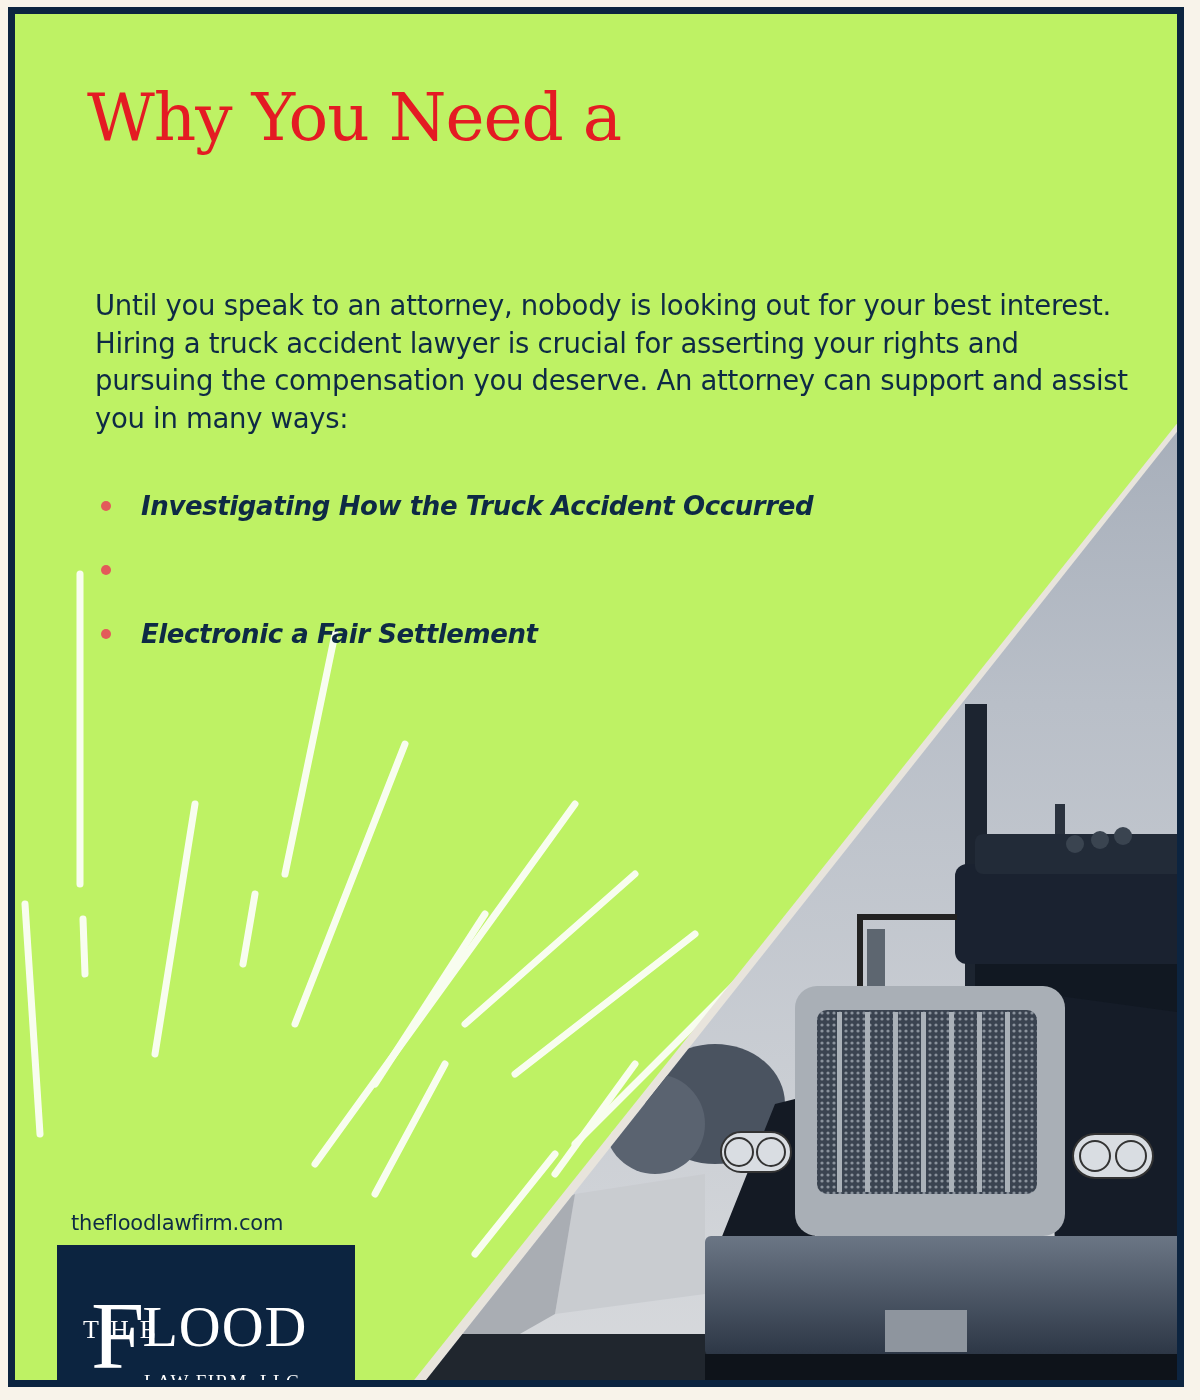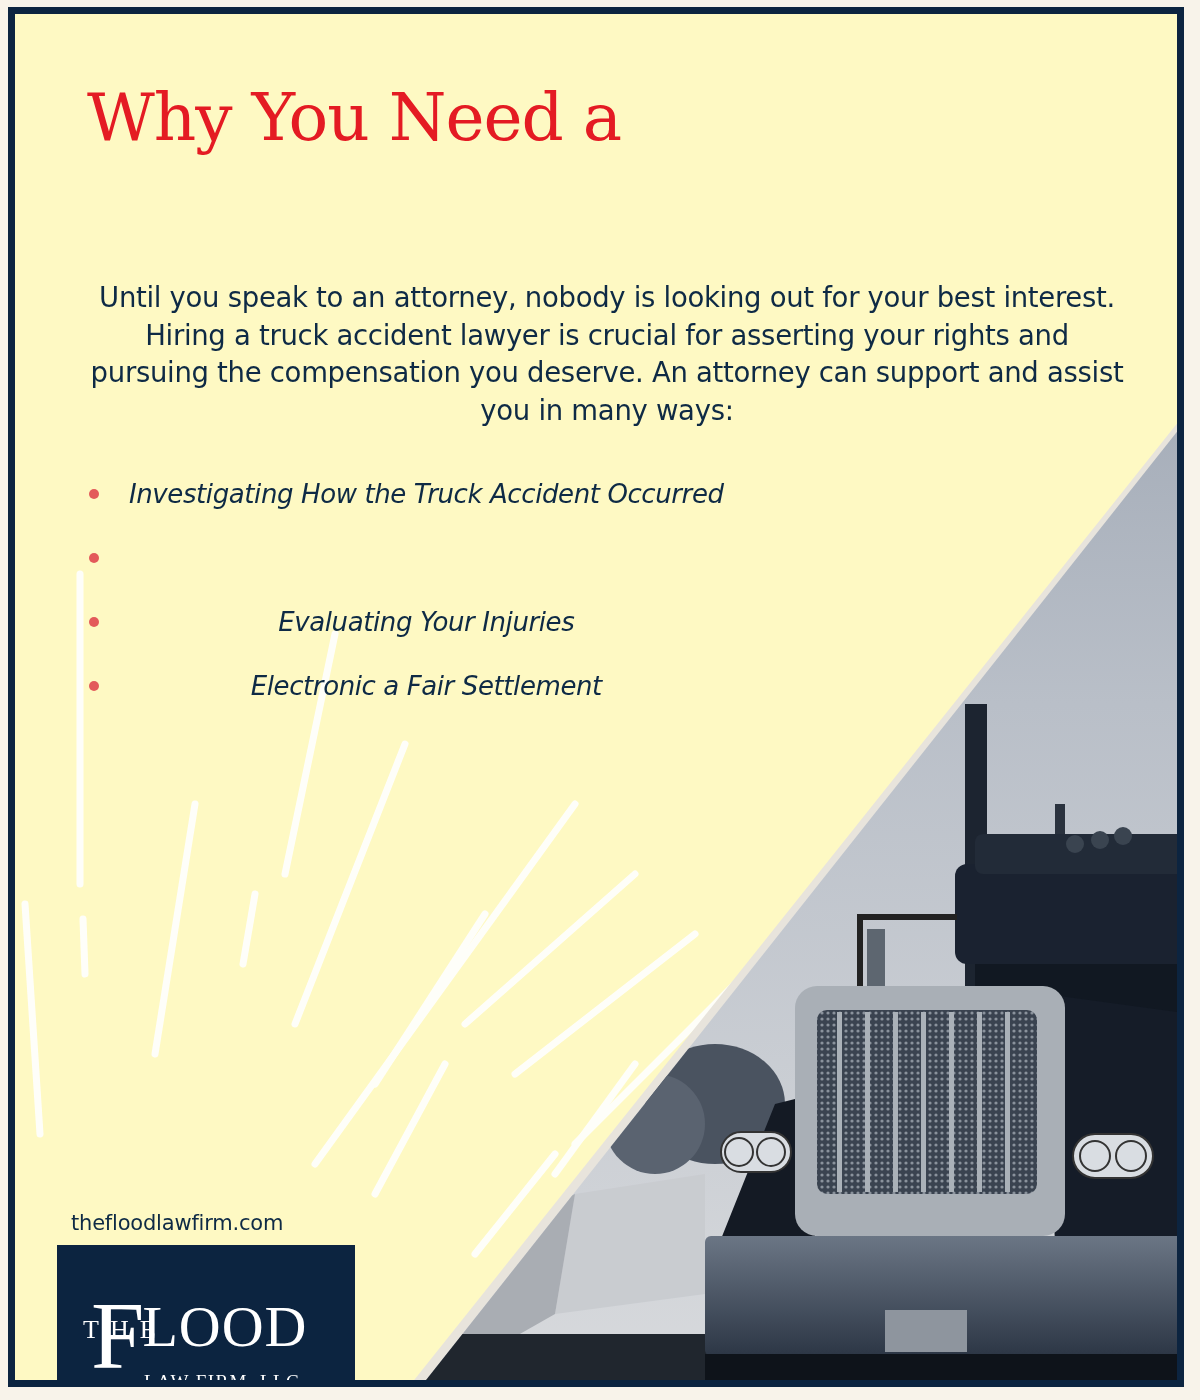--- a/index.html
+++ b/index.html
@@ -1,22 +1,22 @@
 <!DOCTYPE html>
 <html><head>
 <meta charset="utf-8">
 <style>
   html, body { margin: 0; padding: 0; }
   body { width: 1200px; height: 1400px; background: #f8f3ea; position: relative; overflow: hidden; font-family: "Liberation Sans", sans-serif; }
-  .frame { position: absolute; left: 8px; top: 7px; width: 1176px; height: 1380px; border: 7px solid #0c2440; background: #fef9c3; overflow: hidden; box-sizing: border-box; text-align: center; }
+  .frame { position: absolute; left: 8px; top: 7px; width: 1176px; height: 1380px; border: 7px solid #0c2440; background: #bef264; overflow: hidden; box-sizing: border-box; }
   .art { position: absolute; left: 0; top: 0; width: 1176px; height: 1380px; }
   .title { position: absolute; left: 72px; top: 62px; margin: 0; font-family: "DejaVu Serif", "Liberation Serif", serif; font-weight: normal; color: #e41b23; font-size: 66px; line-height: 84px; letter-spacing: -1px; }
   .title span { display: block; }
-  .intro { position: absolute; left: 72px; top: 265px; width: 1040px; margin: 0; font-family: "DejaVu Sans", sans-serif; color: #0e2a45; font-size: 27.5px; line-height: 37.5px; letter-spacing: -0.3px; }
-  .list { position: absolute; left: 72px; top: 460px; margin: 0; padding: 0; list-style: none; }
+  .intro { position: absolute; left: 72px; top: 265px; width: 1040px; margin: 8px; font-family: "DejaVu Sans", sans-serif; color: #0e2a45; font-size: 27.5px; line-height: 37.5px; letter-spacing: -0.3px; }
+  .list { position: absolute; left: 72px; top: 460px; margin: 12px; padding: 0; list-style: none; font-weight: bold; }
   .list li { position: relative; height: 64px; font-family: "DejaVu Sans", sans-serif; font-style: oblique; color: #0e2a45; font-size: 26px; line-height: 40px; padding-left: 42px; white-space: nowrap; letter-spacing: -0.4px; }
   .list li .dot { position: absolute; left: 2px; top: 15px; width: 10px; height: 10px; border-radius: 50%; background: #e35a5a; }
   .url { position: absolute; left: 56px; top: 1197px; font-family: "DejaVu Sans", sans-serif; font-weight: normal; color: #0e2a45; font-size: 21px; letter-spacing: -0.2px; }
   .logo { position: absolute; left: 42px; top: 1231px; width: 298px; height: 156px; background: #0c2440; color: #fff; font-family: "Liberation Serif", "DejaVu Serif", serif; }
   .logo .the { position: absolute; left: 26px; top: 22px; font-size: 26px; letter-spacing: 11px; margin-top: 48px; }
   .logo .flood { position: absolute; left: 34px; top: 34px; font-size: 96px; line-height: 96px; letter-spacing: -2px; }
   .logo .flood .rest { font-size: 58px; letter-spacing: 1px; vertical-align: 22px; }
   .logo .sub { position: absolute; left: 87px; top: 126px; font-size: 19px; letter-spacing: 1.4px; }
 </style>
 </head>
@@ -121,21 +121,20 @@
 
   <h1 class="title">
     <span>Why You Need a</span>
   </h1>
 
   <p class="intro">Until you speak to an attorney, nobody is looking out for your best interest. Hiring a truck accident lawyer is crucial for asserting your rights and pursuing the compensation you deserve. An attorney can support and assist you in many ways:</p>
 
   <ul class="list">
     <li><span class="dot"></span><span>Investigating How the Truck Accident Occurred</span></li>
     <li><span class="dot"></span></li>
-    <li><span class="dot"></span><span>Evaluating Your Injuries</span></li>
     <li><span class="dot"></span><span>Electronic a Fair Settlement</span></li>
   </ul>
 
   <div class="url">thefloodlawfirm.com</div>
 
   <div class="logo">
     <span class="the">THE</span>
     <span class="flood"><span>F</span><span class="rest">LOOD</span></span>
     <span class="sub">LAW FIRM, LLC</span>
   </div>

